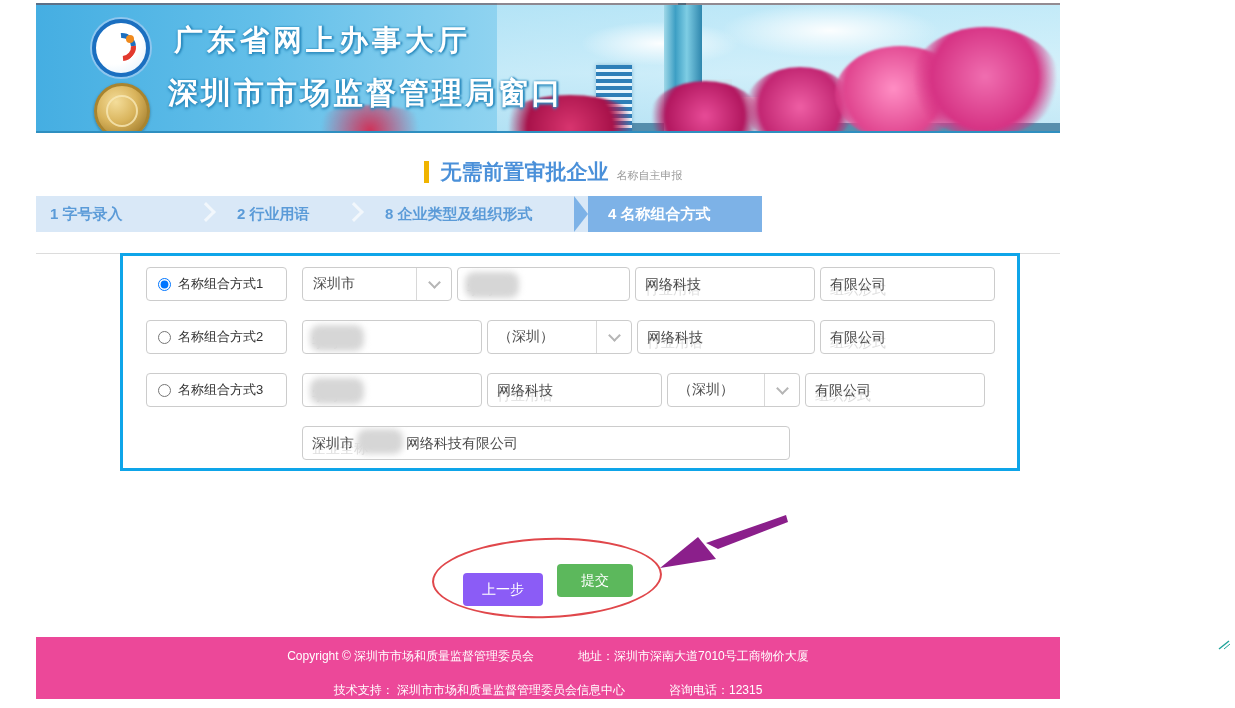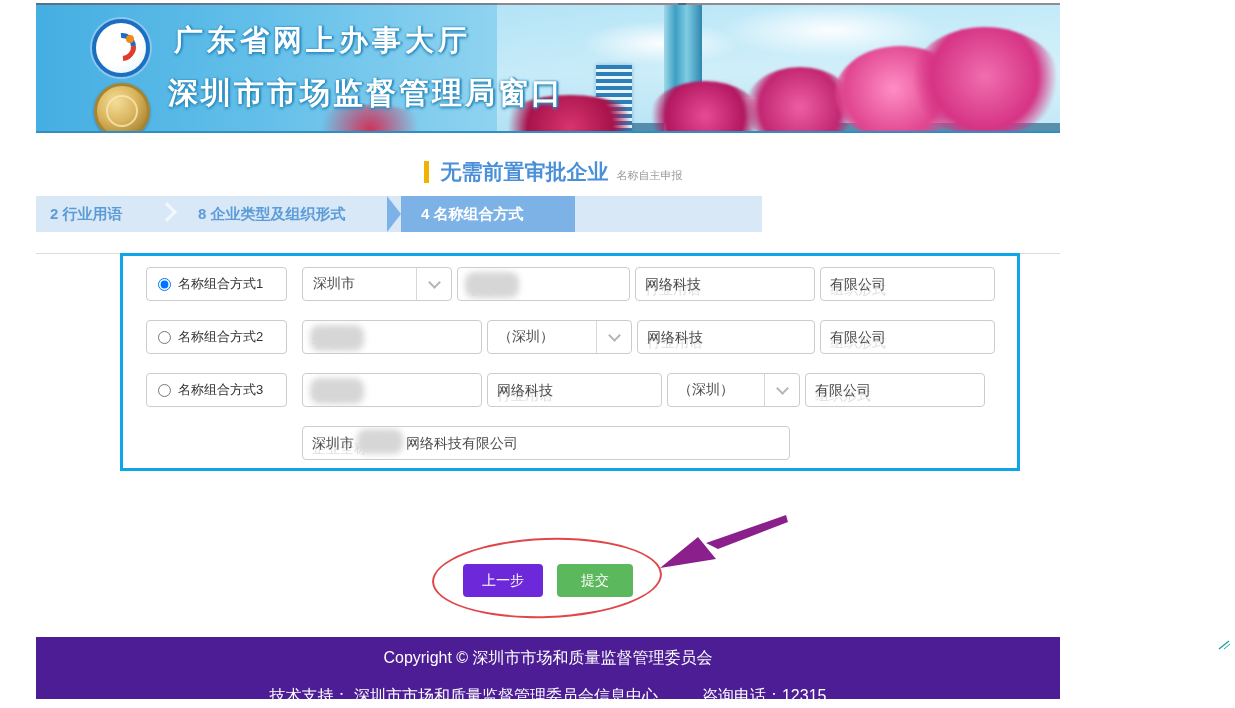--- a/index.html
+++ b/index.html
@@ -86,27 +86,27 @@
   .select .chev-zone{width:35px;height:100%;border-left:1px solid #d8d8d8;display:flex;align-items:center;justify-content:center;}
   .chev{width:9px;height:9px;border-right:2px solid #b5b5b5;border-bottom:2px solid #b5b5b5;transform:rotate(45deg);margin-top:-4px;}
   .w150{width:150px;} .w173{width:173px;} .w180{width:180px;} .w175{width:175px;} .w145{width:145px;} .w178{width:178px;} .w133{width:133px;} .w488{width:488px;}
   .preview-row{margin-left:156px;margin-bottom:0;}
   .iblob{display:inline-block;vertical-align:-6px;width:46px;height:25px;background:#d6d6d6;border-radius:9px;filter:blur(3px);margin:0 3px;}
 
   
   .actions{position:relative;height:166px;}
   .btns{position:absolute;left:0;right:0;top:93px;display:flex;justify-content:center;gap:14px;}
   .btn{height:33px;border:none;border-radius:4px;color:#fff;font-size:14px;cursor:pointer;font-family:inherit;}
-  .btn-prev{width:80px;background:#6d28d9;}
+  .btn-prev{width:80px;background:#8b5cf6;margin-top:9px;}
   .btn-submit{width:76px;background:#5cb85c;}
   .ellipse{position:absolute;left:396px;top:67px;width:230px;height:80px;border:2px solid #e0474b;border-radius:50%;transform:rotate(-2deg);}
   .arrow-svg{position:absolute;left:618px;top:42px;}
 
   
-  .footer{width:1024px;height:62px;background:#4c1d95;color:#fff;font-size:16px;}
+  .footer{width:1024px;height:62px;background:#ec4899;color:#fff;font-size:12px;}
   .fline{display:flex;justify-content:center;gap:44px;}
   .fline1{padding-top:11px;} .fline2{padding-top:17px;}
   .corner-mark{position:absolute;right:4px;bottom:2px;}
 </style>
 </head>
 <body>
 
 <div class="page">
   <div class="content">
 
@@ -139,20 +139,24 @@
       <div class="banner-title2">深圳市市场监督管理局窗口</div>
     </div>
 
     <div class="title-row">
       <div class="gold-bar"></div>
       <span class="page-title">无需前置审批企业</span>
       <span class="page-subtitle">名称自主申报</span>
     </div>
 
     <div class="tabs">
+      <div class="tab t1">
+        <span class="lbl">1 字号录入</span>
+        <span class="sep"></span>
+      </div>
       <div class="tab t2">
         <span class="lbl">2 行业用语</span>
         <span class="sep"></span>
       </div>
       <div class="tab t3">
         <span class="lbl">8 企业类型及组织形式</span>
       </div>
       <div class="tab tab-active">
         <span class="lbl">4 名称组合方式</span>
       </div>
@@ -253,20 +257,21 @@
       </svg>
       <div class="btns">
         <button class="btn btn-prev">上一步</button>
         <button class="btn btn-submit">提交</button>
       </div>
     </div>
 
     <div class="footer">
       <div class="fline fline1">
         <span>Copyright © 深圳市市场和质量监督管理委员会</span>
+        <span>地址：深圳市深南大道7010号工商物价大厦</span>
       </div>
       <div class="fline fline2">
         <span>技术支持： 深圳市市场和质量监督管理委员会信息中心</span>
         <span>咨询电话：12315</span>
       </div>
     </div>
   </div>
 
   <svg class="corner-mark" width="14" height="10">
     <line x1="2" y1="9" x2="12" y2="1" stroke="#1fa39a" stroke-width="1.5"></line>

